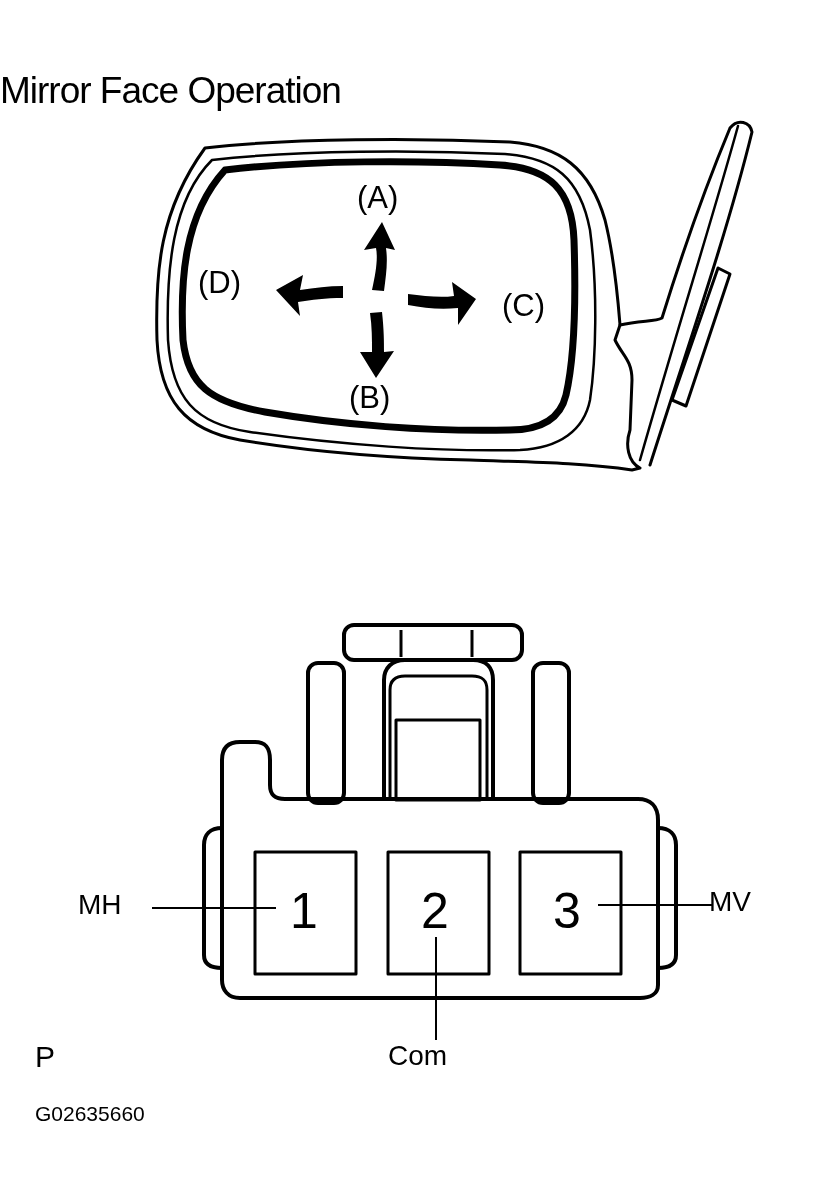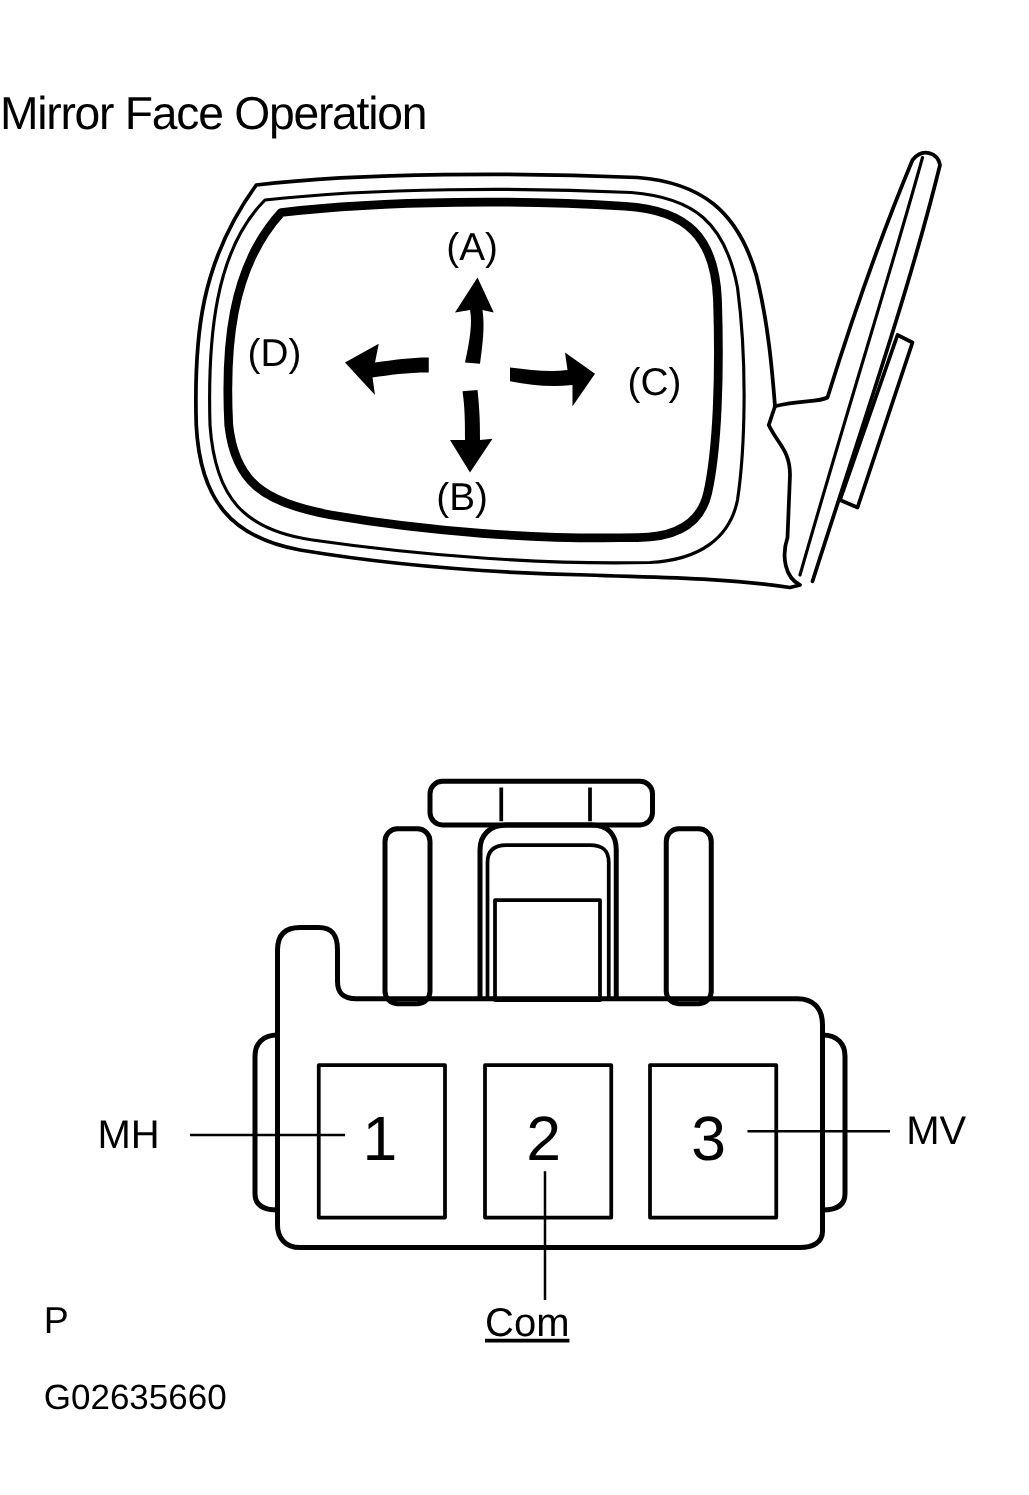--- a/index.html
+++ b/index.html
@@ -2,22 +2,22 @@
 <html><head>
 <meta charset="utf-8">
 <style>
   html, body { margin: 0; padding: 0; background: #ffffff; }
   body { width: 823px; height: 1196px; position: relative; overflow: hidden;
          font-family: "Liberation Sans", sans-serif; color: #000; }
   .abs { position: absolute; }
   .title { left: 0; width: 810px; top: 70px; font-size: 37px; letter-spacing: -1px; }
   .dir { font-size: 31px; }
   .pin-num { font-size: 50px; }
-  .side-label { font-size: 32px; }
-  .code { font-size: 28px; }
+  .side-label { font-size: 28px; }
+  .code { font-size: 21px; }
   svg { position: absolute; left: 0; top: 0; }
 </style>
 </head>
 <body>
 
 <div class="abs title">Mirror Face Operation</div>
 
 <svg width="823" height="1196" viewBox="0 0 823 1196">
   <g fill="none" stroke="#000" stroke-linejoin="round" stroke-linecap="round">
 
@@ -75,17 +75,17 @@
     <line x1="436" y1="937" x2="436" y2="1040" stroke-width="2"></line>
     <line x1="598" y1="905" x2="712" y2="905" stroke-width="2"></line>
   </g>
 </svg>
 
 <div class="abs pin-num" style="left:290px;top:882px;">1</div>
 <div class="abs pin-num" style="left:421px;top:882px;">2</div>
 <div class="abs pin-num" style="left:553px;top:882px;">3</div>
 
 <div class="abs side-label" style="left:78px;top:889px;">MH</div>
-<div class="abs side-label" style="left:388px;top:1040px;text-decoration:underline;">Com</div>
-<div class="abs side-label" style="left:725px;top:886px;">MV</div>
+<div class="abs side-label" style="left:388px;top:1040px;">Com</div>
+<div class="abs side-label" style="left:709px;top:886px;">MV</div>
 
 <div class="abs side-label" style="left:35px;top:1040px;font-size:30px;">P</div>
 <div class="abs code" style="left:35px;top:1102px;">G02635660</div>
 
 </body></html>

